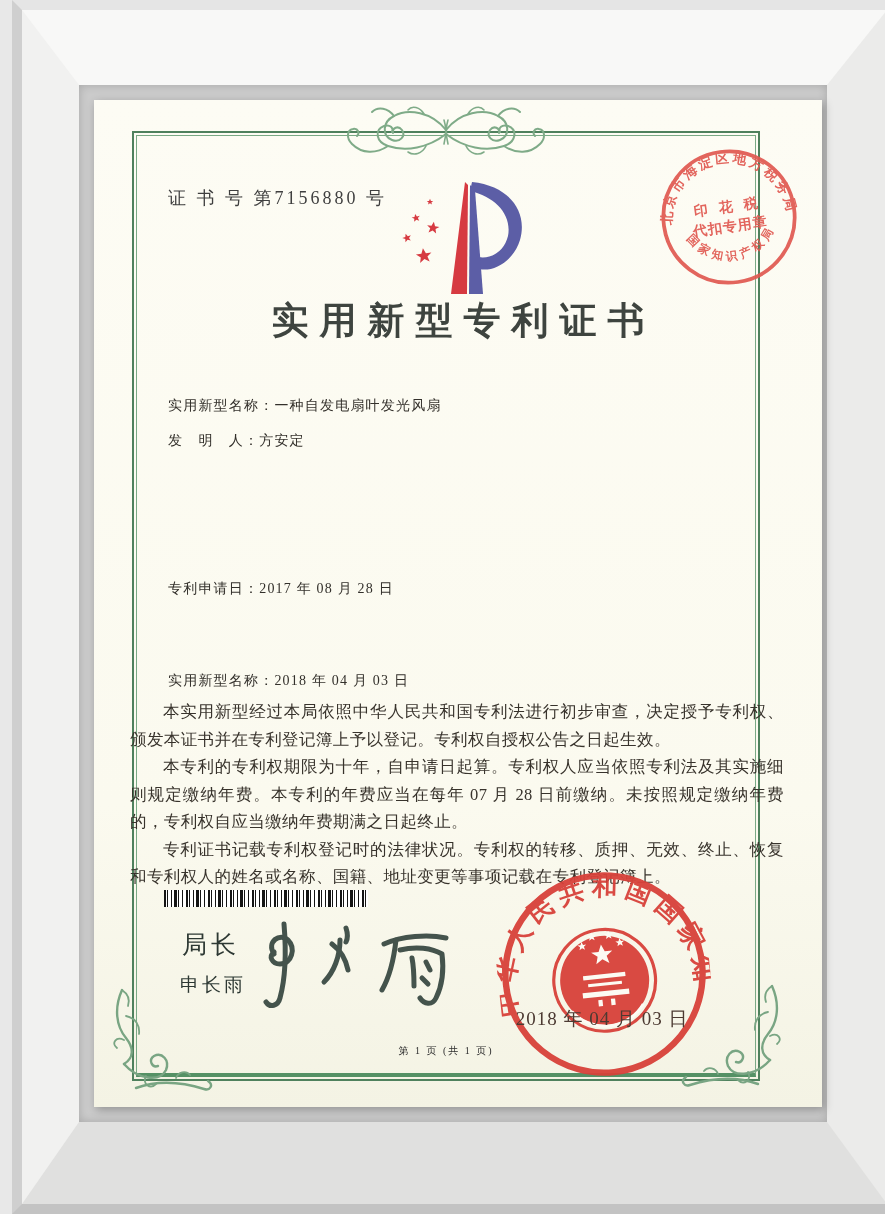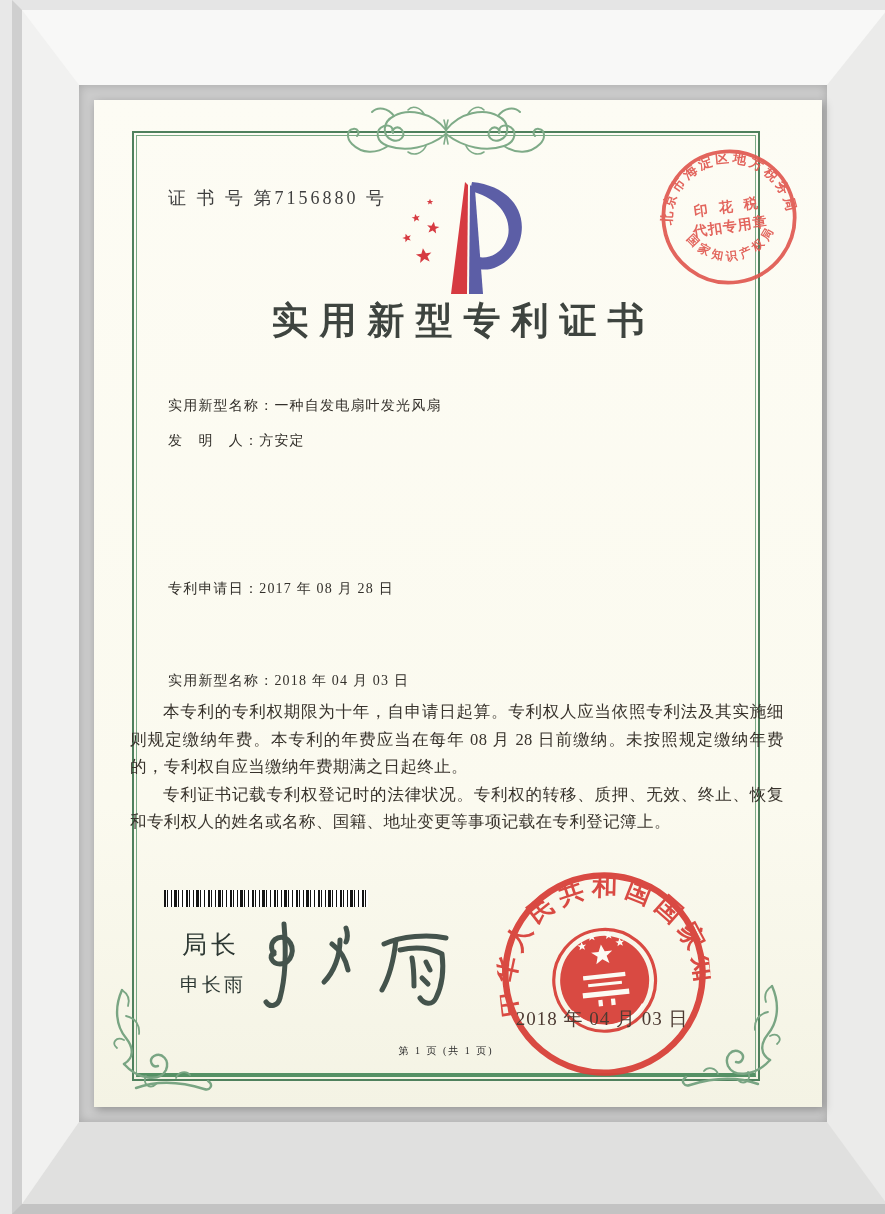--- a/index.html
+++ b/index.html
@@ -141,21 +141,22 @@
     </svg>
 
     <div class="title">实用新型专利证书</div>
 
     <div class="field f0"><span>实用新型名称：</span><span>一种自发电扇叶发光风扇</span></div>
     <div class="field f1"><span>发　明　人：</span><span>方安定</span></div>
     <div class="field f3"><span>专利申请日：</span><span>2017 年 08 月 28 日</span></div>
     <div class="field f5"><span>实用新型名称：</span><span>2018 年 04 月 03 日</span></div>
 
     <div class="paras">
-      <p>本专利的专利权期限为十年，自申请日起算。专利权人应当依照专利法及其实施细则规定缴纳年费。本专利的年费应当在每年 08 月 28 日前缴纳。未按照规定缴纳年费的，专利权自应当缴纳年费期满之日起终止。</p>
+      <p>本实用新型经过本局依照中华人民共和国专利法进行初步审查，决定授予专利权、颁发本证书并在专利登记簿上予以登记。专利权自授权公告之日起生效。</p>
+      <p>本专利的专利权期限为十年，自申请日起算。专利权人应当依照专利法及其实施细则规定缴纳年费。本专利的年费应当在每年 07 月 28 日前缴纳。未按照规定缴纳年费的，专利权自应当缴纳年费期满之日起终止。</p>
       <p>专利证书记载专利权登记时的法律状况。专利权的转移、质押、无效、终止、恢复和专利权人的姓名或名称、国籍、地址变更等事项记载在专利登记簿上。</p>
     </div>
 
     <div class="barcode"></div>
 
     <div class="signer-title">局长</div>
     <div class="signer-name">申长雨</div>
 
     <svg class="signature" viewBox="0 0 240 100">
       <g fill="none" stroke="#44534c" stroke-width="5" stroke-linecap="round" stroke-linejoin="round">

